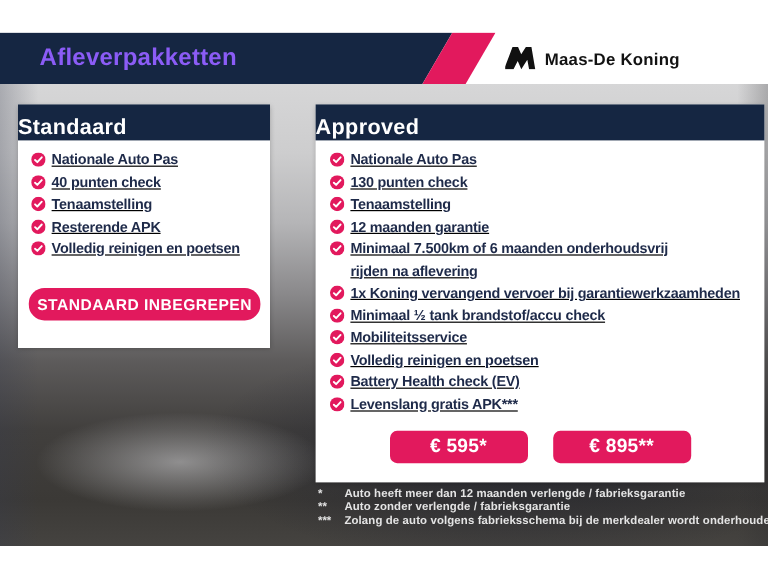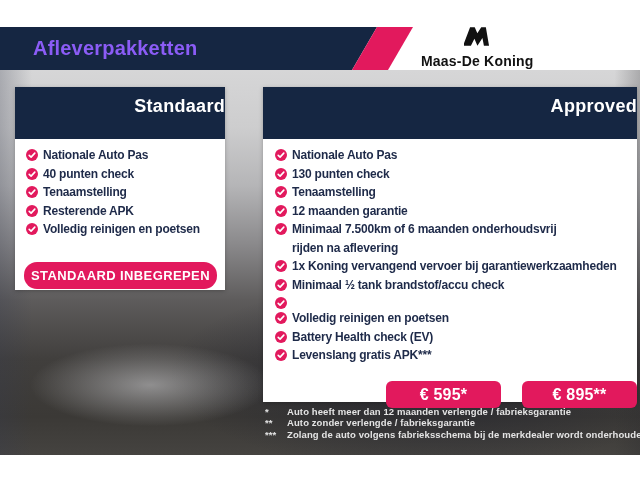--- a/index.html
+++ b/index.html
@@ -20,43 +20,43 @@
   }
 
   
   .header{position:absolute;left:0;top:27px;width:640px;height:43px;background:#ffffff;}
   .hdr-navy{position:absolute;inset:0;background:#152642;
     clip-path:polygon(0 0,377px 0,352px 100%,0 100%);}
   .hdr-pink{position:absolute;inset:0;background:#e2195d;
     clip-path:polygon(377px 0,413px 0,388px 100%,352px 100%);}
   .hdr-title{position:absolute;left:33px;top:0;height:43px;line-height:43px;
     color:#8b5cf6;font-size:20px;font-weight:bold;letter-spacing:.2px;}
-  .brand{position:absolute;left:421px;top:0;height:43px;display:flex;align-items:center;gap:7px;flex-direction:column;}
+  .brand{position:absolute;left:421px;top:0;height:43px;display:flex;align-items:center;gap:7px;}
   .brand-mark{display:block;}
   .brand-name{color:#121212;font-size:14px;font-weight:bold;letter-spacing:.2px;}
 
   
   .card{position:absolute;background:#ffffff;box-shadow:0 1px 4px rgba(0,0,0,.25);}
   .card-standaard{left:15px;top:87px;width:210px;height:203px;}
   .card-approved{left:243px;top:87px;width:374px;height:315px;margin-left:20px;}
-  .card-header{height:52px;line-height:38px;background:#152642;color:#fff;
-    text-align:right;font-size:18px;font-weight:bold;letter-spacing:.3px;}
-  .card-body{position:relative;height:calc(100% - 38px);}
+  .card-header{height:30px;line-height:38px;background:#152642;color:#fff;
+    text-align:left;font-size:18px;font-weight:bold;letter-spacing:.3px;}
+  .card-body{position:relative;height:calc(100% - 38px);text-decoration:underline;}
   .card-standaard .card-body{padding:7px 8px 0 11px;box-sizing:border-box;}
   .card-approved  .card-body{padding:7px 6px 0 12px;box-sizing:border-box;}
 
   .item{display:flex;align-items:flex-start;gap:5px;line-height:18.5px;}
   .item svg{flex:0 0 12px;margin-top:3px;}
   .item-text{white-space:pre;font-size:12px;font-weight:bold;color:#1e2a49;letter-spacing:-0.2px;}
 
   .pill-button{position:absolute;left:9px;right:8px;bottom:15px;height:27px;
     background:#e2195d;border:none;border-radius:13px;color:#fff;
     font-family:inherit;font-size:13px;font-weight:bold;letter-spacing:.4px;cursor:pointer;}
 
-  .price-row{position:absolute;left:0;right:0;bottom:8px;display:flex;justify-content:flex-end;gap:21px;}
+  .price-row{position:absolute;left:0;right:0;bottom:8px;display:flex;justify-content:center;gap:21px;}
   .price-button{width:115px;height:27px;background:#e2195d;border:none;border-radius:6px;
     color:#fff;font-family:inherit;font-size:16px;font-weight:bold;letter-spacing:.2px;cursor:pointer;}
 
   
   .footnotes{position:absolute;left:265px;top:406px;}
   .fn-row{display:flex;line-height:11.3px;}
   .fn-marker{width:22px;flex:0 0 22px;color:#e4e4e4;font-size:9.5px;font-weight:600;}
   .fn-text{color:#e4e4e4;font-size:9.5px;font-weight:600;letter-spacing:.1px;white-space:pre;}
 </style>
 </head>
@@ -174,20 +174,21 @@
               <circle cx="6" cy="6" r="6" fill="#e2195d"></circle>
               <path d="M3.2 6.3 L5.1 8.1 L8.8 4.1" stroke="#ffffff" stroke-width="1.6" fill="none" stroke-linecap="round" stroke-linejoin="round"></path>
             </svg>
             <span class="item-text">Minimaal ½ tank brandstof/accu check</span>
           </div>
           <div class="item">
             <svg width="12" height="12" viewBox="0 0 12 12">
               <circle cx="6" cy="6" r="6" fill="#e2195d"></circle>
               <path d="M3.2 6.3 L5.1 8.1 L8.8 4.1" stroke="#ffffff" stroke-width="1.6" fill="none" stroke-linecap="round" stroke-linejoin="round"></path>
             </svg>
+            <span class="item-text">Mobiliteitsservice</span>
           </div>
           <div class="item">
             <svg width="12" height="12" viewBox="0 0 12 12">
               <circle cx="6" cy="6" r="6" fill="#e2195d"></circle>
               <path d="M3.2 6.3 L5.1 8.1 L8.8 4.1" stroke="#ffffff" stroke-width="1.6" fill="none" stroke-linecap="round" stroke-linejoin="round"></path>
             </svg>
             <span class="item-text">Volledig reinigen en poetsen</span>
           </div>
           <div class="item">
             <svg width="12" height="12" viewBox="0 0 12 12">

